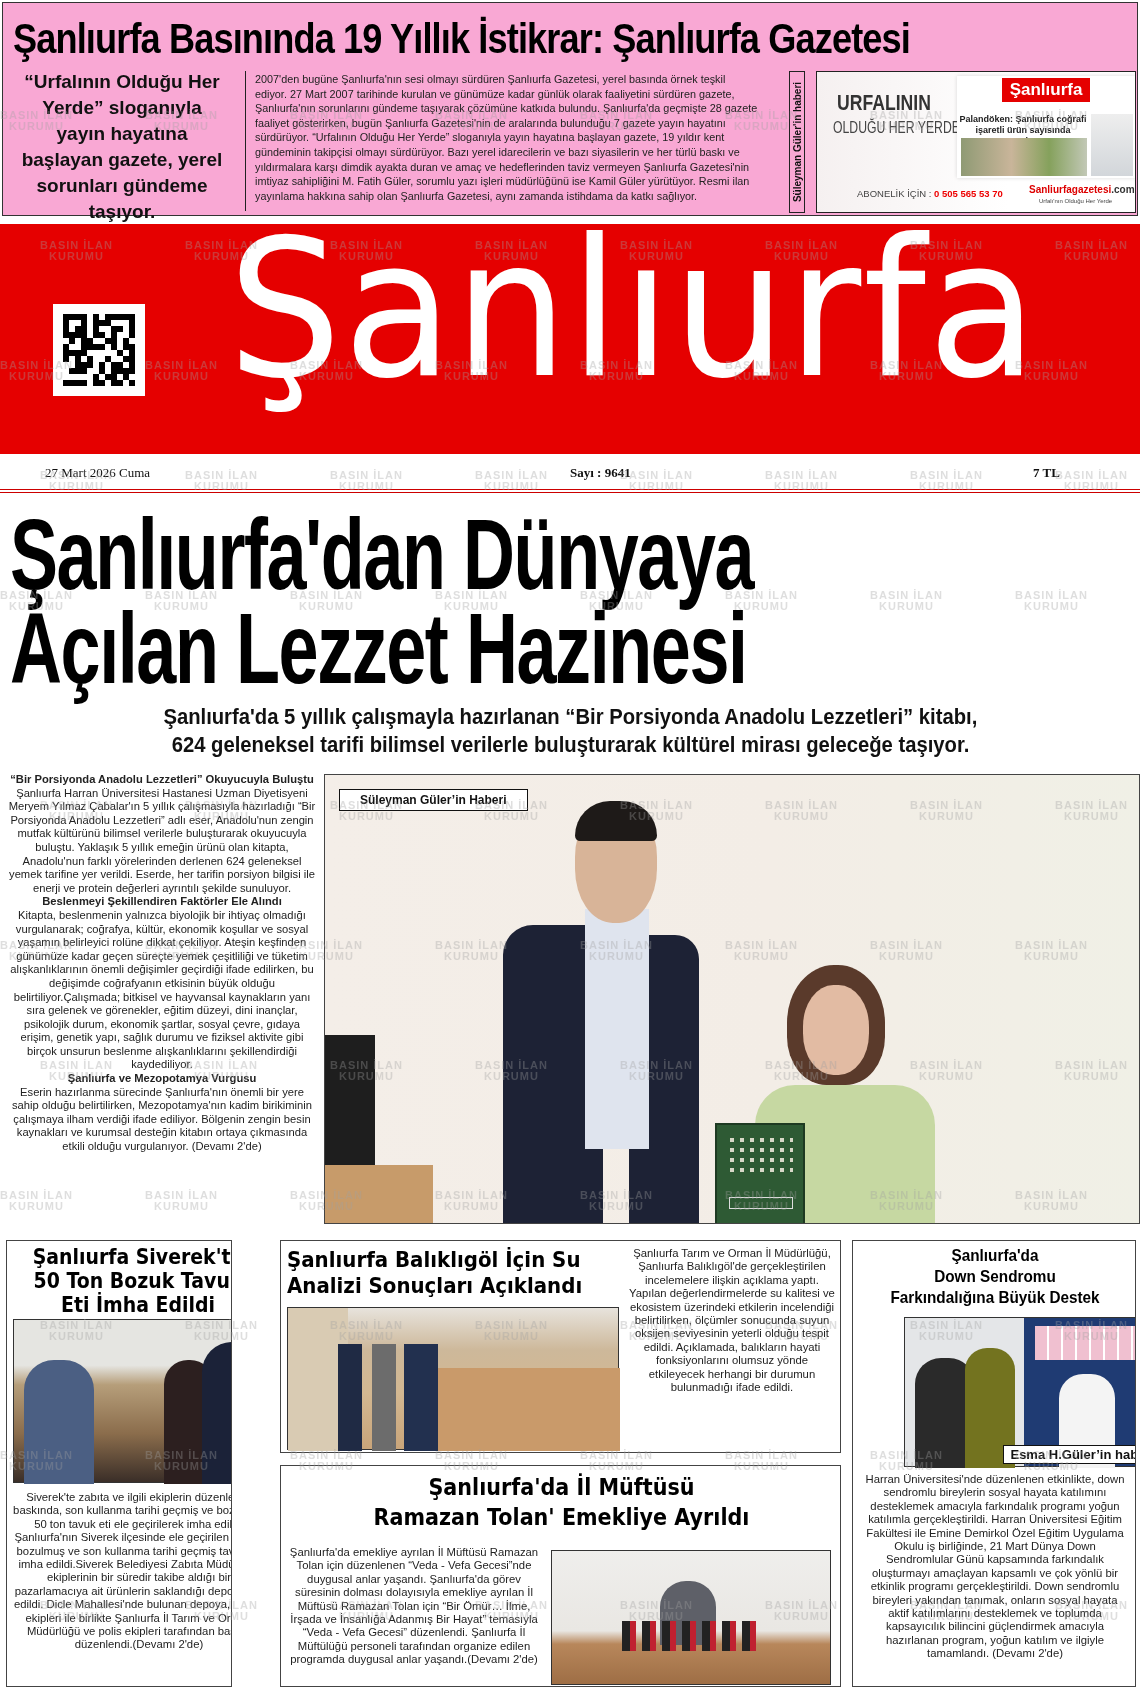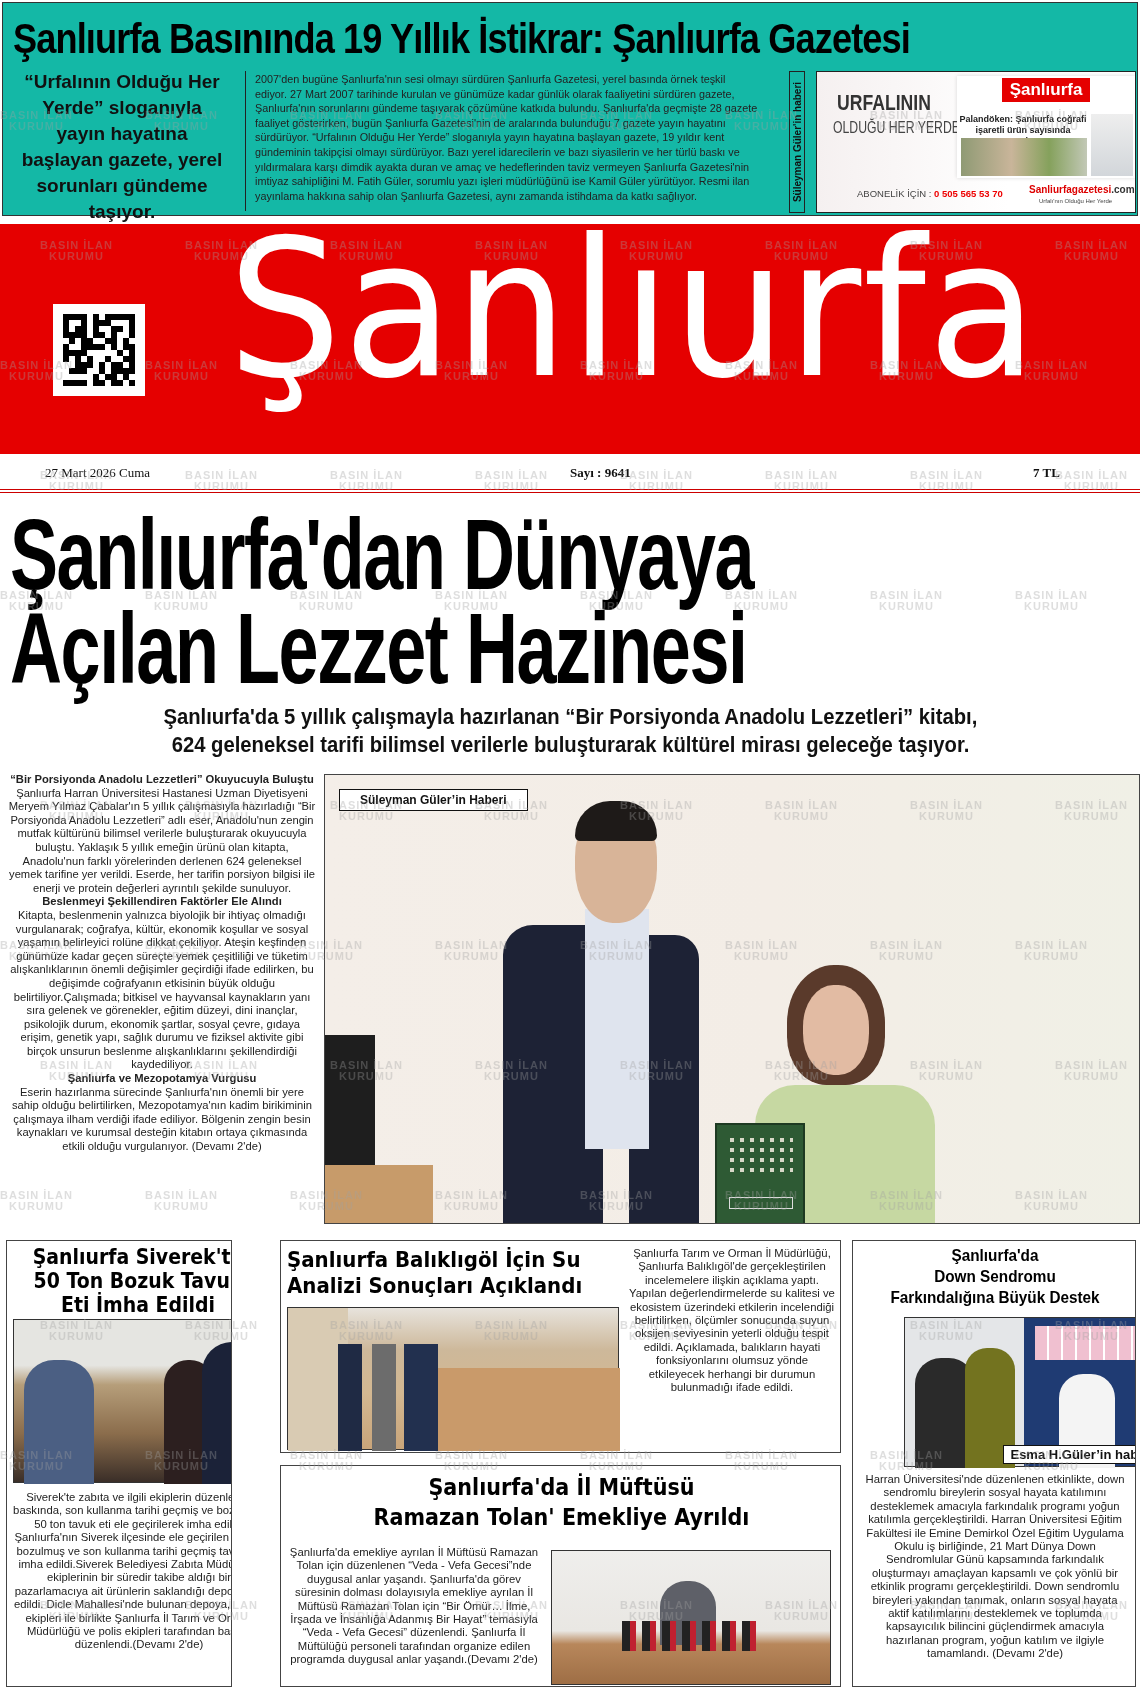--- a/index.html
+++ b/index.html
@@ -1,20 +1,20 @@
 <!DOCTYPE html>
 <html><head>
   <meta charset="utf-8">
   <style>
     * { box-sizing: border-box; margin: 0; padding: 0; }
     html, body { width: 1140px; height: 1692px; background: #ffffff; overflow: hidden; }
     body { position: relative; font-family: "Liberation Sans", sans-serif; color: #111; }
 
     
-    #top-banner { position: absolute; left: 2px; top: 2px; width: 1136px; height: 214px; border: 1px solid #333; background: #14b8a6; }
+    #top-banner { position: absolute; left: 2px; top: 2px; width: 1136px; height: 214px; border: 1px solid #333; background: #f9a8d4; }
     #top-title { position: absolute; left: 10px; top: 12px; font-size: 42px; font-weight: 700; letter-spacing: -1px; transform: scaleX(0.86); transform-origin: left top; white-space: nowrap; color: #000; }
     #top-slogan { position: absolute; left: 14px; top: 66px; width: 210px; text-align: center; font-size: 19px; line-height: 26px; font-weight: 700; color: #111; }
     #top-divider { position: absolute; left: 242px; top: 68px; width: 1px; height: 140px; background: #222; }
     #top-body { position: absolute; left: 252px; top: 69px; width: 530px; font-size: 11.4px; line-height: 14.6px; color: #222; transform: scaleX(0.95); transform-origin: left top; }
     #top-vertical { position: absolute; left: 786px; top: 68px; width: 16px; height: 142px; border: 1px solid #222; }
     #top-vertical span { position: absolute; left: 50%; top: 50%; transform: translate(-50%, -50%) rotate(-90deg); white-space: nowrap; font-size: 10px; font-weight: 700; }
     #top-ad { position: absolute; left: 813px; top: 68px; width: 320px; height: 142px; border: 1px solid #222; background: linear-gradient(90deg, #f5f0f0, #ffffff 60%); overflow: hidden; }
     #ad-urfa { position: absolute; left: 20px; top: 18px; font-size: 22px; font-weight: 700; color: #333; letter-spacing: 0px; transform: scaleX(0.8); transform-origin: left top; }
     #ad-her { position: absolute; left: 16px; top: 46px; font-size: 17px; color: #444; transform: scaleX(0.72); transform-origin: left top; white-space: nowrap; }
     #ad-paper { position: absolute; left: 140px; top: 4px; width: 178px; height: 102px; background: #fff; box-shadow: 0 0 4px rgba(0,0,0,0.15); }

